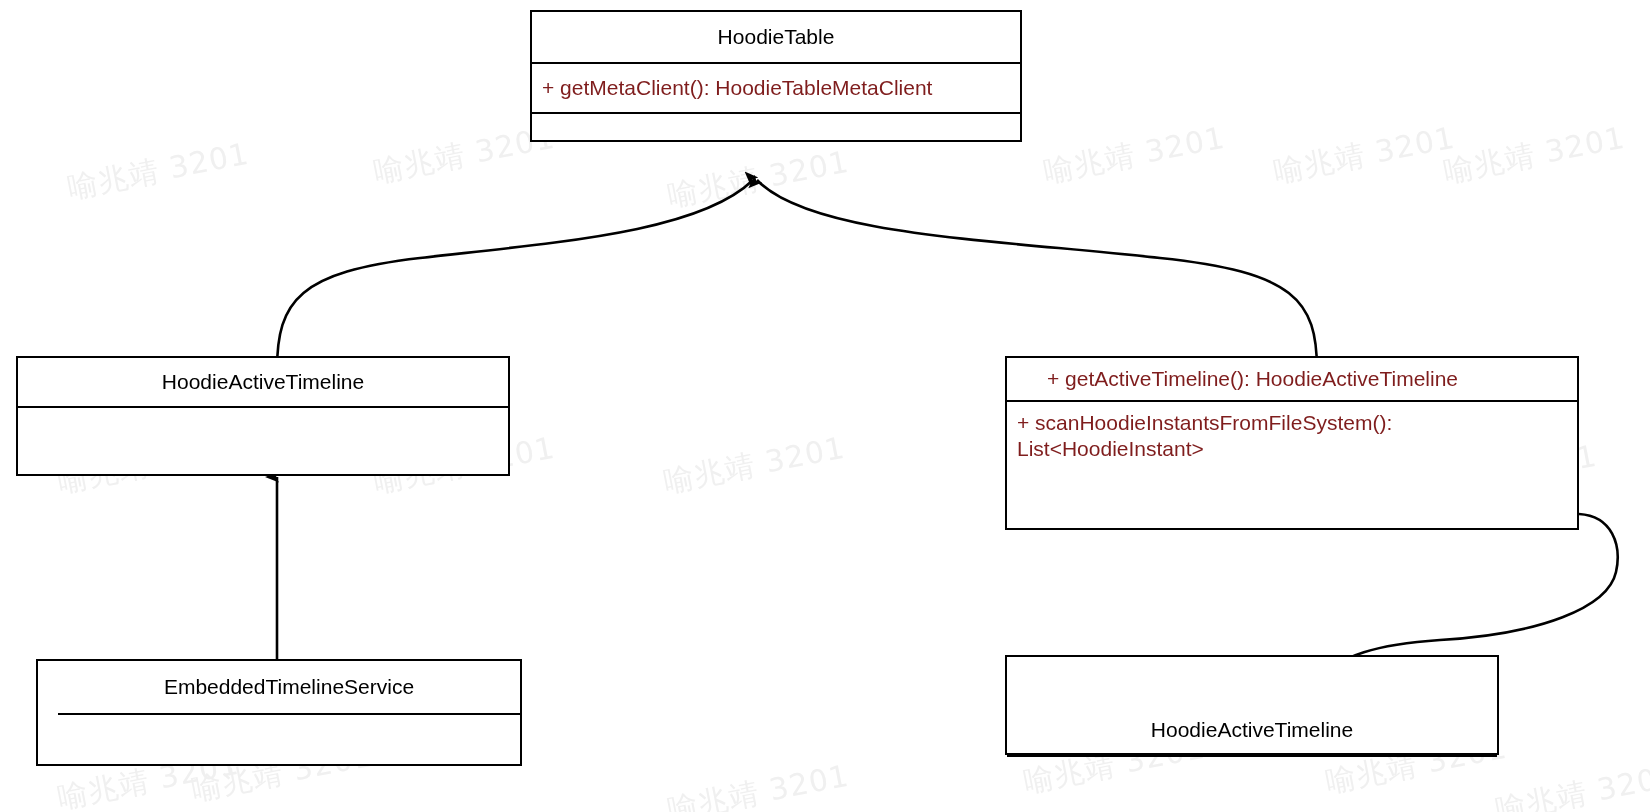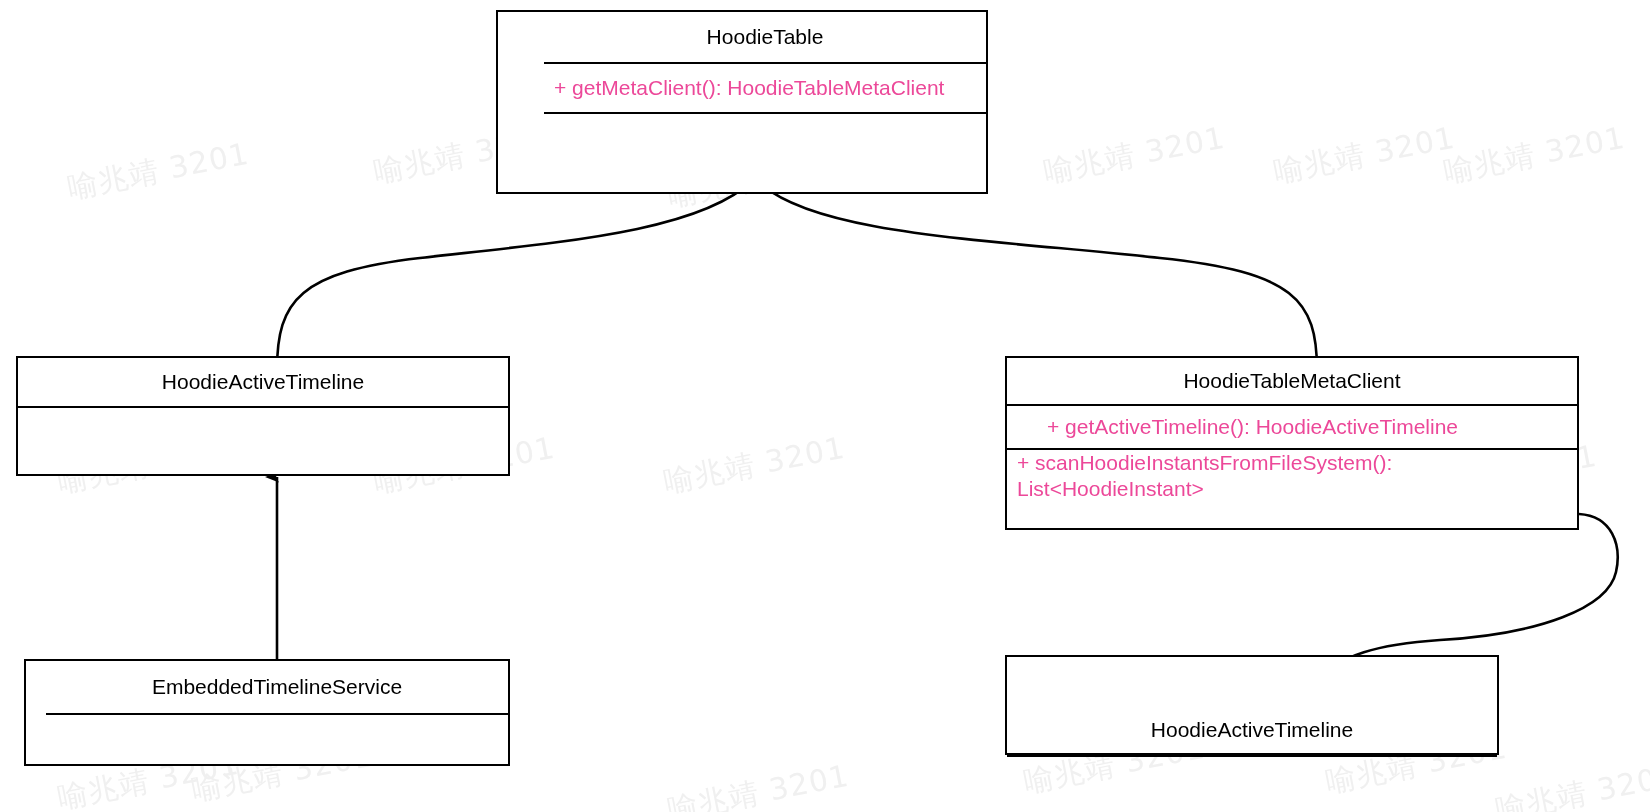--- a/index.html
+++ b/index.html
@@ -65,31 +65,32 @@
     font-size: 21px;
     color: #000000;
     display: flex;
     align-items: center;
     justify-content: center;
     border-bottom: 2px solid #000000;
   }
   .uml-section {
     box-sizing: border-box;
     font-size: 21px;
-    color: #ec4899;
+    color: #7f1d1d;
     padding: 0 10px;
     display: flex;
     align-items: center;
     border-bottom: 2px solid #000000;
   }
   .uml-section.last { border-bottom: none; }
   .uml-section.empty { border-bottom: none; }
   .uml-section.multiline {
     display: block;
     line-height: 26px;
+    padding-top: 8px;
     white-space: pre-line;
   }
 </style>
 </head>
 <body>
 
 <div id="canvas">
 
   <div class="wm-layer" id="wm-layer">
       <div class="wm" style="left: 72px; top: 168px; color: rgb(240, 240, 240);">喻兆靖 3201</div>
@@ -126,38 +127,37 @@
     <path d="M 1317 370 C 1317 300 1294 272 1160 258 C 1000 240 810 236 757 180" fill="none" stroke="#000000" stroke-width="2.6" marker-end="url(#arrowUp)"></path>
 
      EmbeddedTimelineService --&gt;
     <path d="M 277 477 L 277 693" fill="none" stroke="#000000" stroke-width="2.6" marker-end="url(#arrowUp)" transform="rotate(180 277 585)"></path>
 
      HoodieActiveTimeline (curve out right, back left) --&gt;
     <path d="M 1579 514 C 1612 516 1622 545 1616 572 C 1608 608 1540 634 1440 640 C 1382 644 1336 654 1317 684" fill="none" stroke="#000000" stroke-width="2.6"></path>
     <path d="M 1317 691 L 1310 673 L 1317 677 L 1324 673 Z" fill="#000000" stroke="none"></path>
   </svg>
 
-  <div class="uml-class" id="cls-hoodie-table" style="left:496px; top:10px; width:492px; height:184px;padding-left:46px;">
+  <div class="uml-class" id="cls-hoodie-table" style="left:530px; top:10px; width:492px; height:132px;">
     <div class="uml-name" style="height:52px;">HoodieTable</div>
     <div class="uml-section" style="height:50px;">+ getMetaClient(): HoodieTableMetaClient</div>
   </div>
 
   <div class="uml-class" id="cls-table-file-system-view" style="left:16px; top:356px; width:494px; height:120px;">
     <div class="uml-name" style="height:50px;">HoodieActiveTimeline</div>
     <div class="uml-section empty" style="height:66px;"></div>
   </div>
 
   <div class="uml-class" id="cls-hoodie-table-meta-client" style="left:1005px; top:356px; width:574px; height:174px;">
-    <div class="uml-name" style="height:48px;">HoodieTableMetaClient</div>
     <div class="uml-section" style="height:44px;padding-left:40px;">+ getActiveTimeline(): HoodieActiveTimeline</div>
     <div class="uml-section last multiline" style="height:78px;">+ scanHoodieInstantsFromFileSystem():
 List&lt;HoodieInstant&gt;</div>
   </div>
 
-  <div class="uml-class" id="cls-embedded-timeline-service" style="left:24px; top:659px; width:486px; height:107px;padding-left:20px;">
+  <div class="uml-class" id="cls-embedded-timeline-service" style="left:36px; top:659px; width:486px; height:107px;padding-left:20px;">
     <div class="uml-name" style="height:54px;">EmbeddedTimelineService</div>
     <div class="uml-section empty" style="height:78px;"></div>
   </div>
 
   <div class="uml-class" id="cls-hoodie-active-timeline" style="left:1005px; top:655px; width:494px; height:100px;">
     <div class="uml-name" style="height:52px;margin-top:48px;">HoodieActiveTimeline</div>
     <div class="uml-section empty" style="height:44px;"></div>
   </div>
 
 </div>

